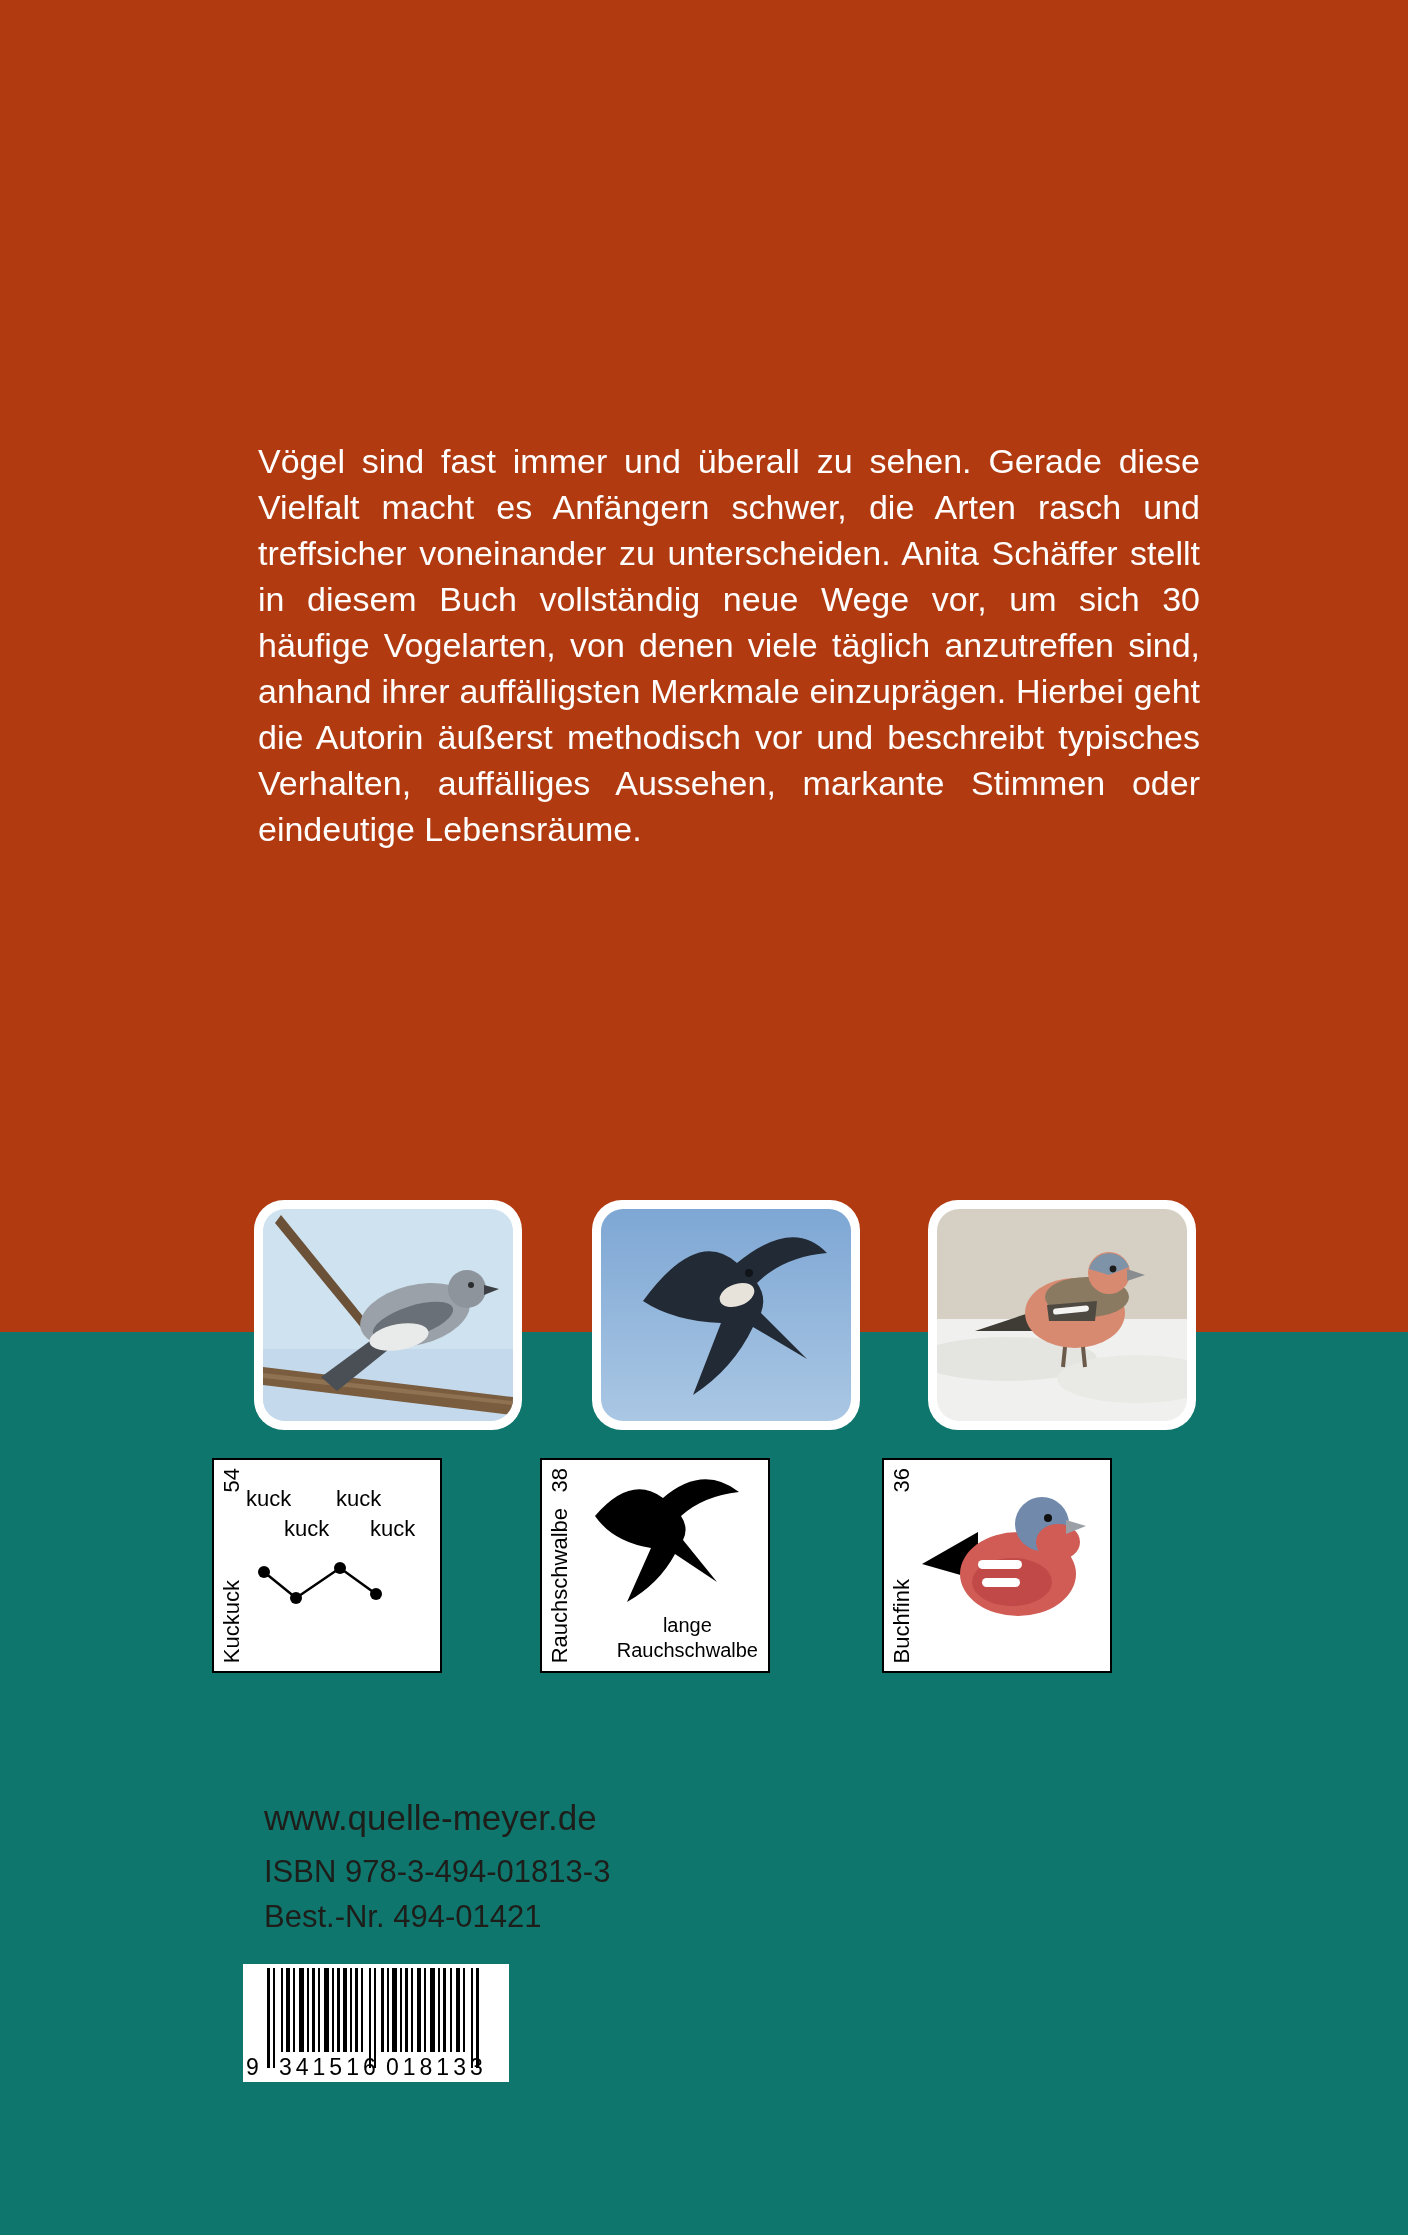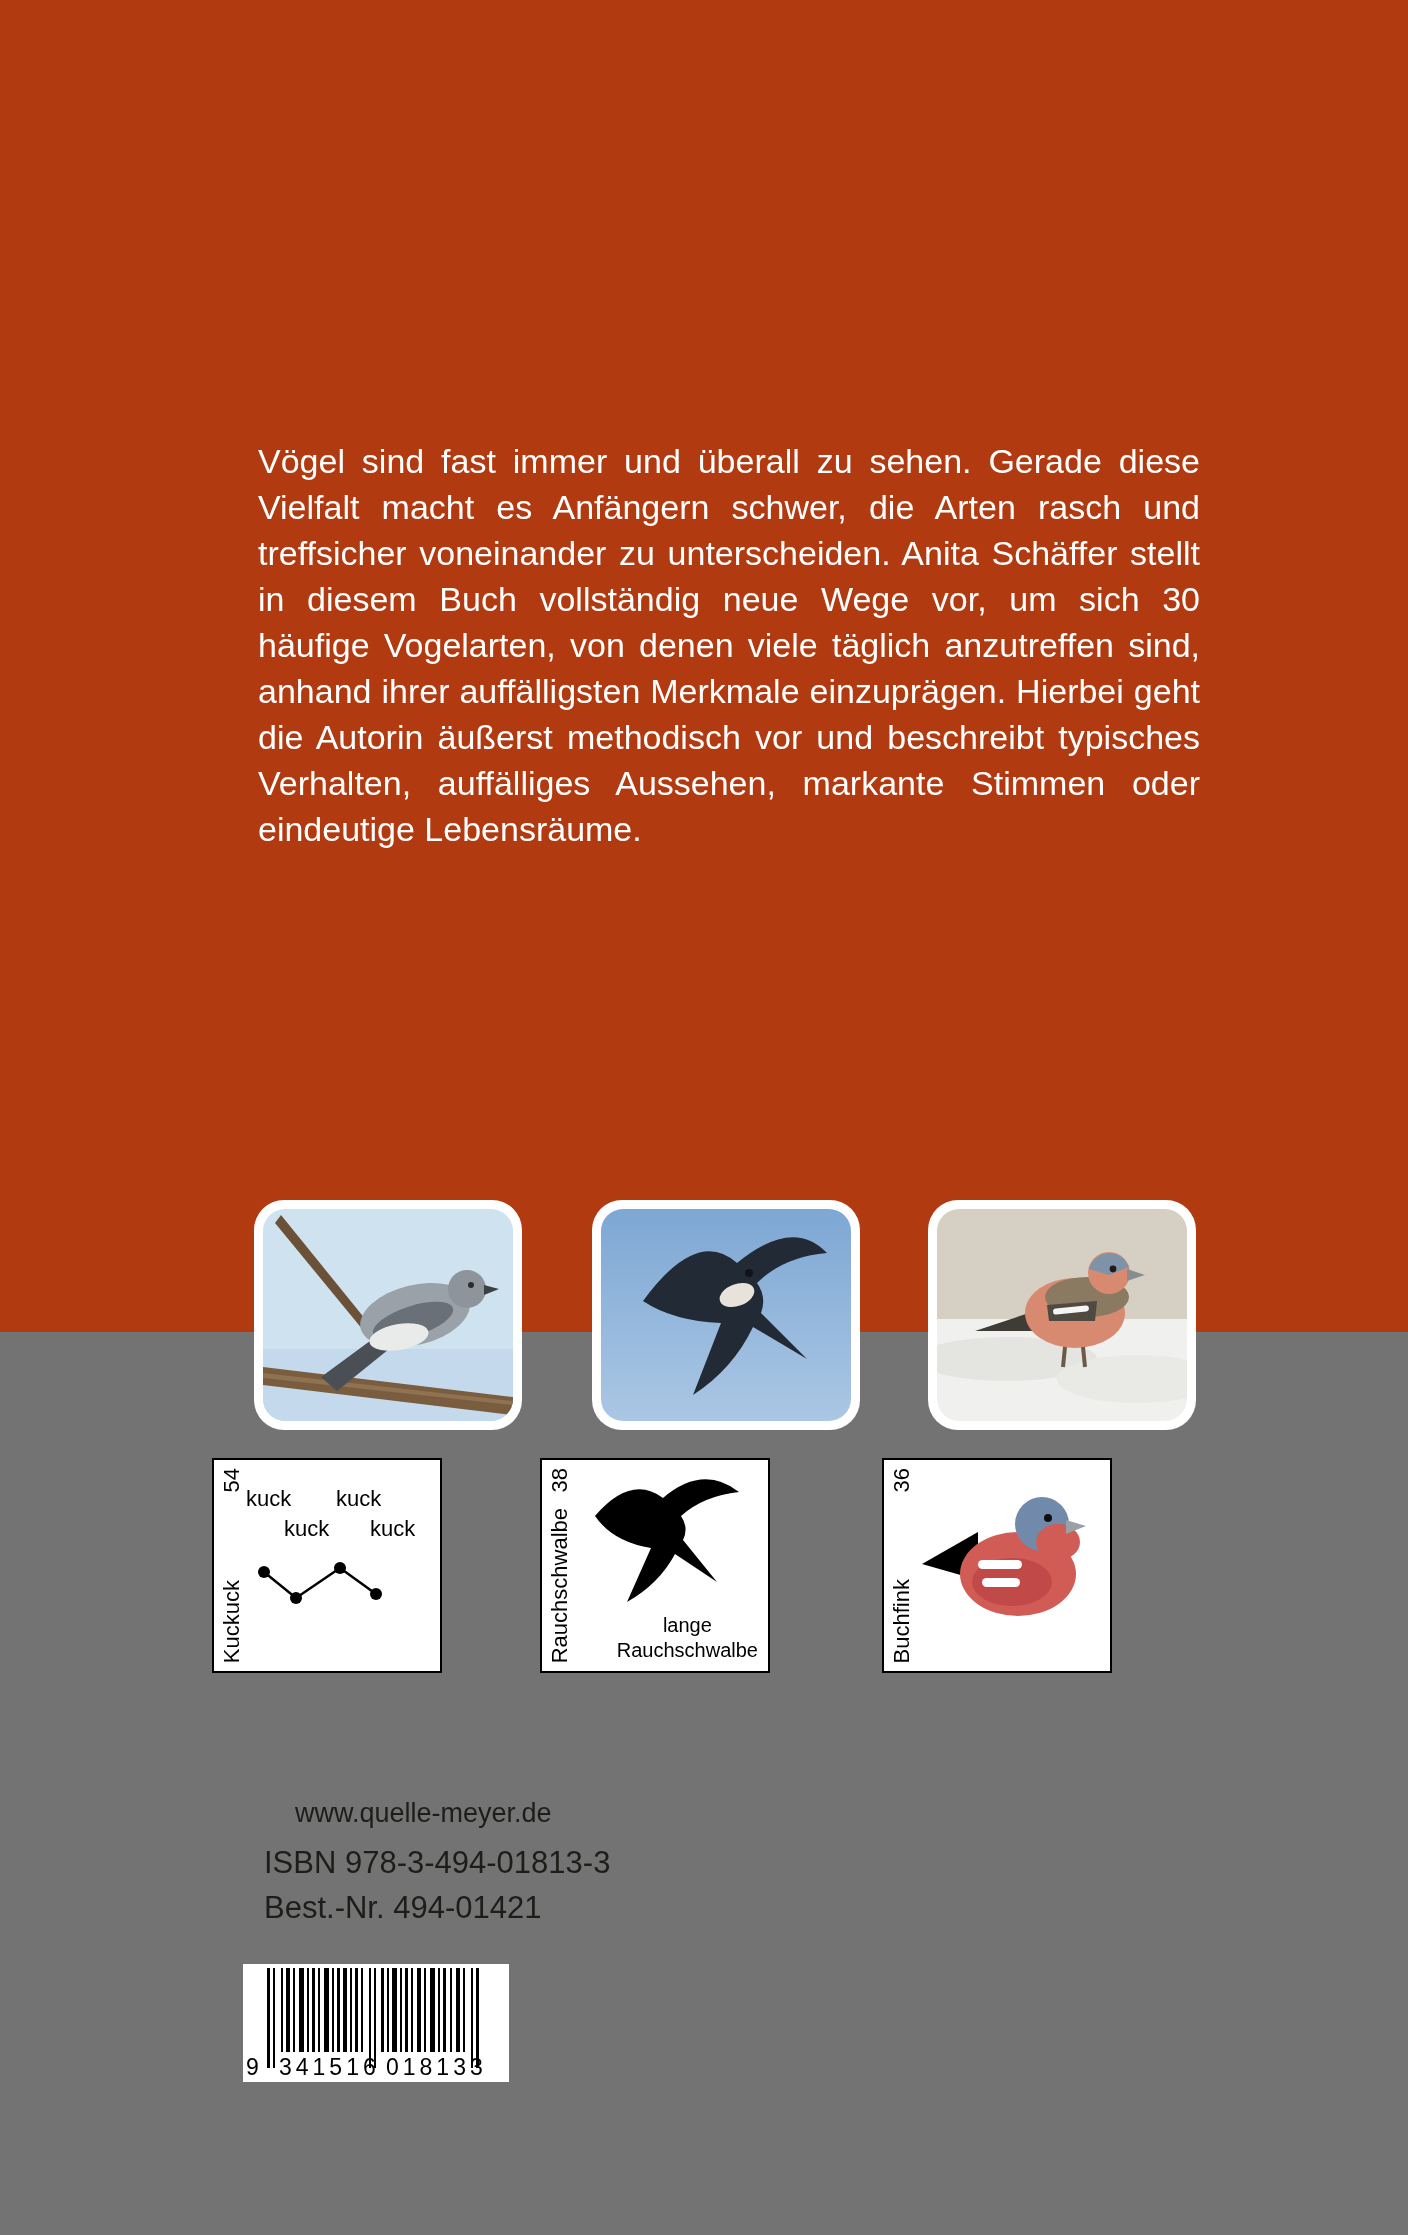--- a/index.html
+++ b/index.html
@@ -1,21 +1,21 @@
 <!DOCTYPE html>
 <html><head>
 <meta charset="utf-8">
 <style>
   * { margin:0; padding:0; box-sizing:border-box; }
   html,body { background:#9a9a9a; }
   body { font-family:"Liberation Sans", sans-serif; }
 
   .cover {
     position:relative; width:1408px; height:2235px;
-    background:#737373; overflow:hidden; margin:0 auto;
+    background:#0f766e; overflow:hidden; margin:0 auto;
   }
   .red-area {
     position:absolute; top:0; left:0; width:1408px; height:1332px;
     background:#b13a10;
   }
 
   
   .blurb {
     position:absolute; left:258px; top:438px; width:942px;
     color:#ffffff; font-size:34px; line-height:46px;
@@ -67,21 +67,21 @@
   .card-caption {
     position:absolute; right:10px; bottom:8px;
     font-size:20px; line-height:25px; color:#000; text-align:center;
   }
   .finch-art { position:absolute; left:36px; top:26px; }
 
   
   .publisher {
     position:absolute; left:264px; top:1798px; color:#1d1d1a;
   }
-  .publisher .website { font-size:27px; margin-bottom:16px;margin-left:31px; }
+  .publisher .website { font-size:35px; margin-bottom:16px; }
   .publisher .isbn    { font-size:31px; margin-bottom:9px; }
   .publisher .bestnr  { font-size:31px; }
 
   
   .barcode {
     position:absolute; left:243px; top:1964px;
     width:266px; height:118px; background:#ffffff;
   }
   .barcode svg { display:block; }
   .barcode-digits span {

